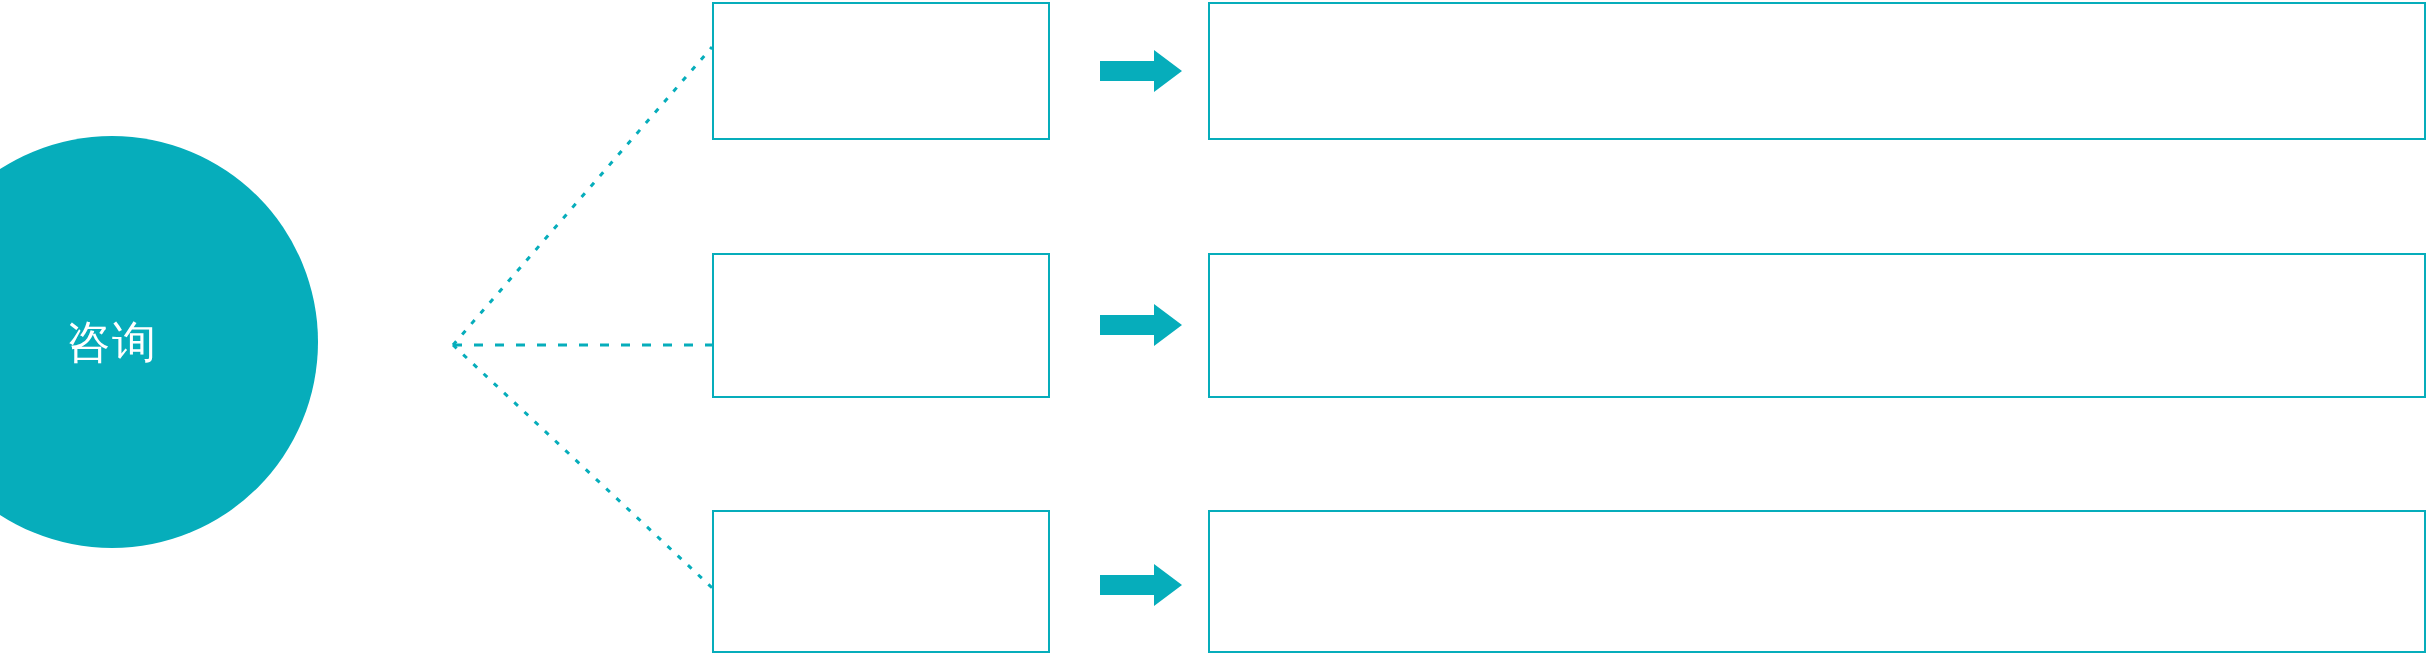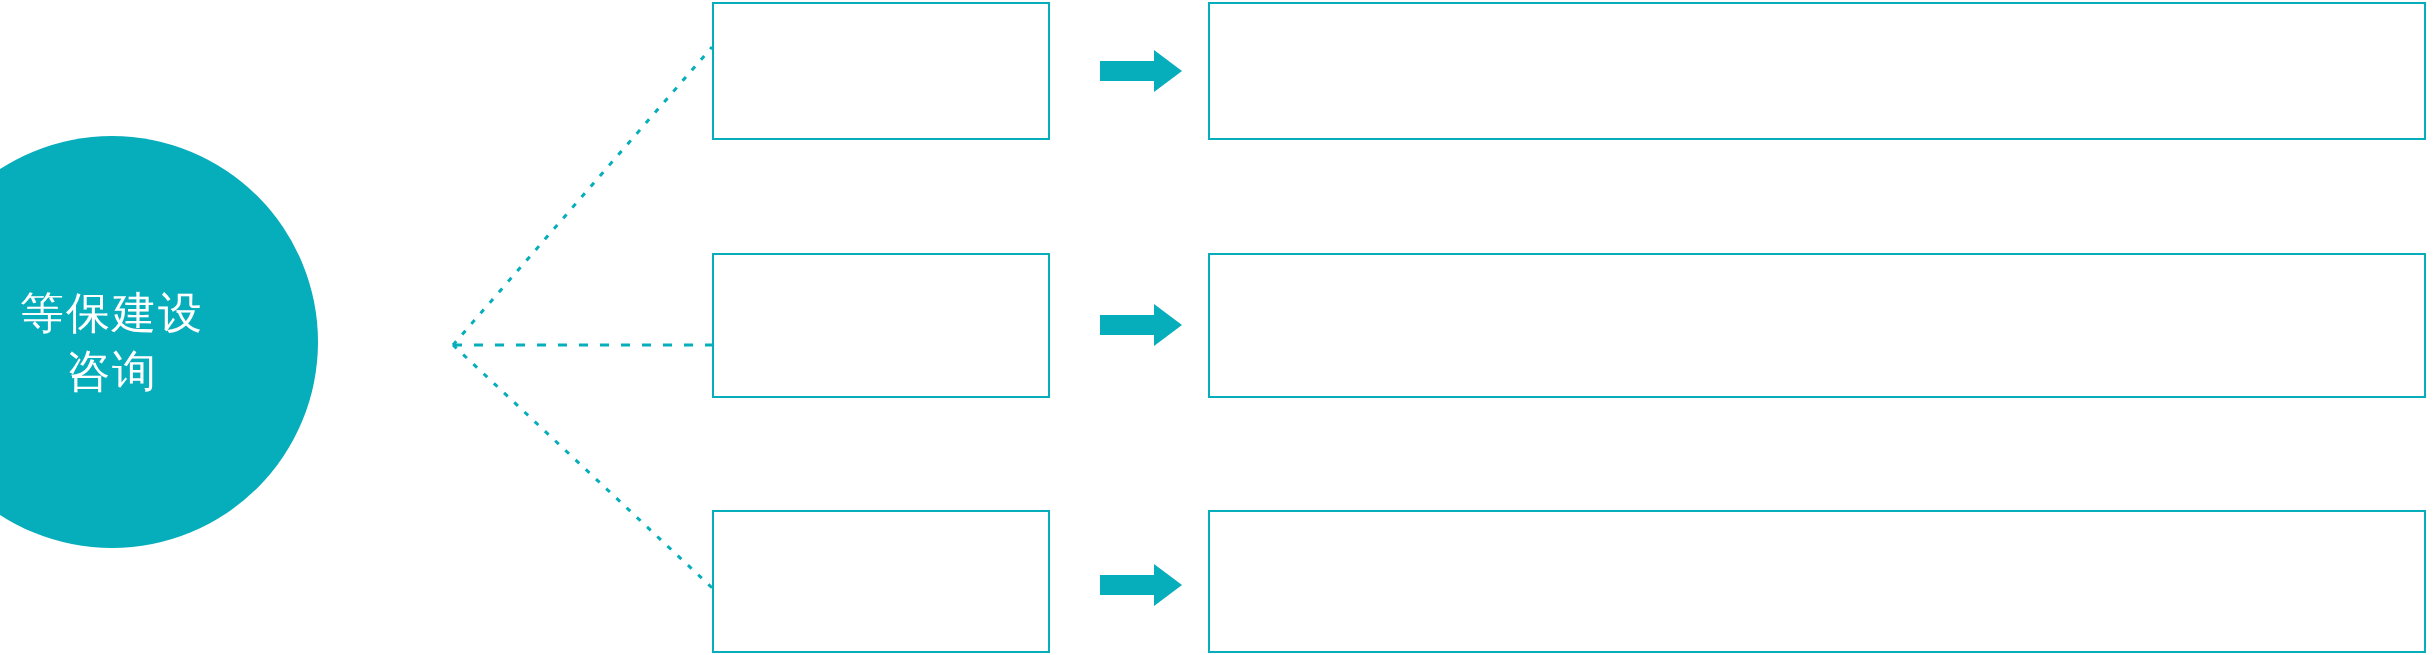--- a/index.html
+++ b/index.html
@@ -117,21 +117,20 @@
 
 <div id="canvas">
 
   <svg id="connector-layer" viewBox="0 0 2434 655" xmlns="http://www.w3.org/2000/svg">
     <line x1="453" y1="345" x2="712" y2="47" stroke="#06ADBB" stroke-width="3" stroke-dasharray="5 9" stroke-linecap="butt"></line>
     <line x1="453" y1="345" x2="712" y2="345" stroke="#06ADBB" stroke-width="3" stroke-dasharray="9 12" stroke-linecap="butt"></line>
     <line x1="453" y1="345" x2="740" y2="614" stroke="#06ADBB" stroke-width="3" stroke-dasharray="5 9" stroke-linecap="butt"></line>
   </svg>
 
   <div class="hub-circle">
-    <div class="hub-line">等保建设</div>
     <div class="hub-line">咨询</div>
   </div>
 
   <div class="row row-1">
     <div class="stage-box small"></div>
     <div class="block-arrow">
       <svg viewBox="0 0 82 42" xmlns="http://www.w3.org/2000/svg" aria-hidden="true">
         <polygon points="0,11 54,11 54,0 82,21 54,42 54,31 0,31" fill="#06ADBB"></polygon>
       </svg>
     </div>

